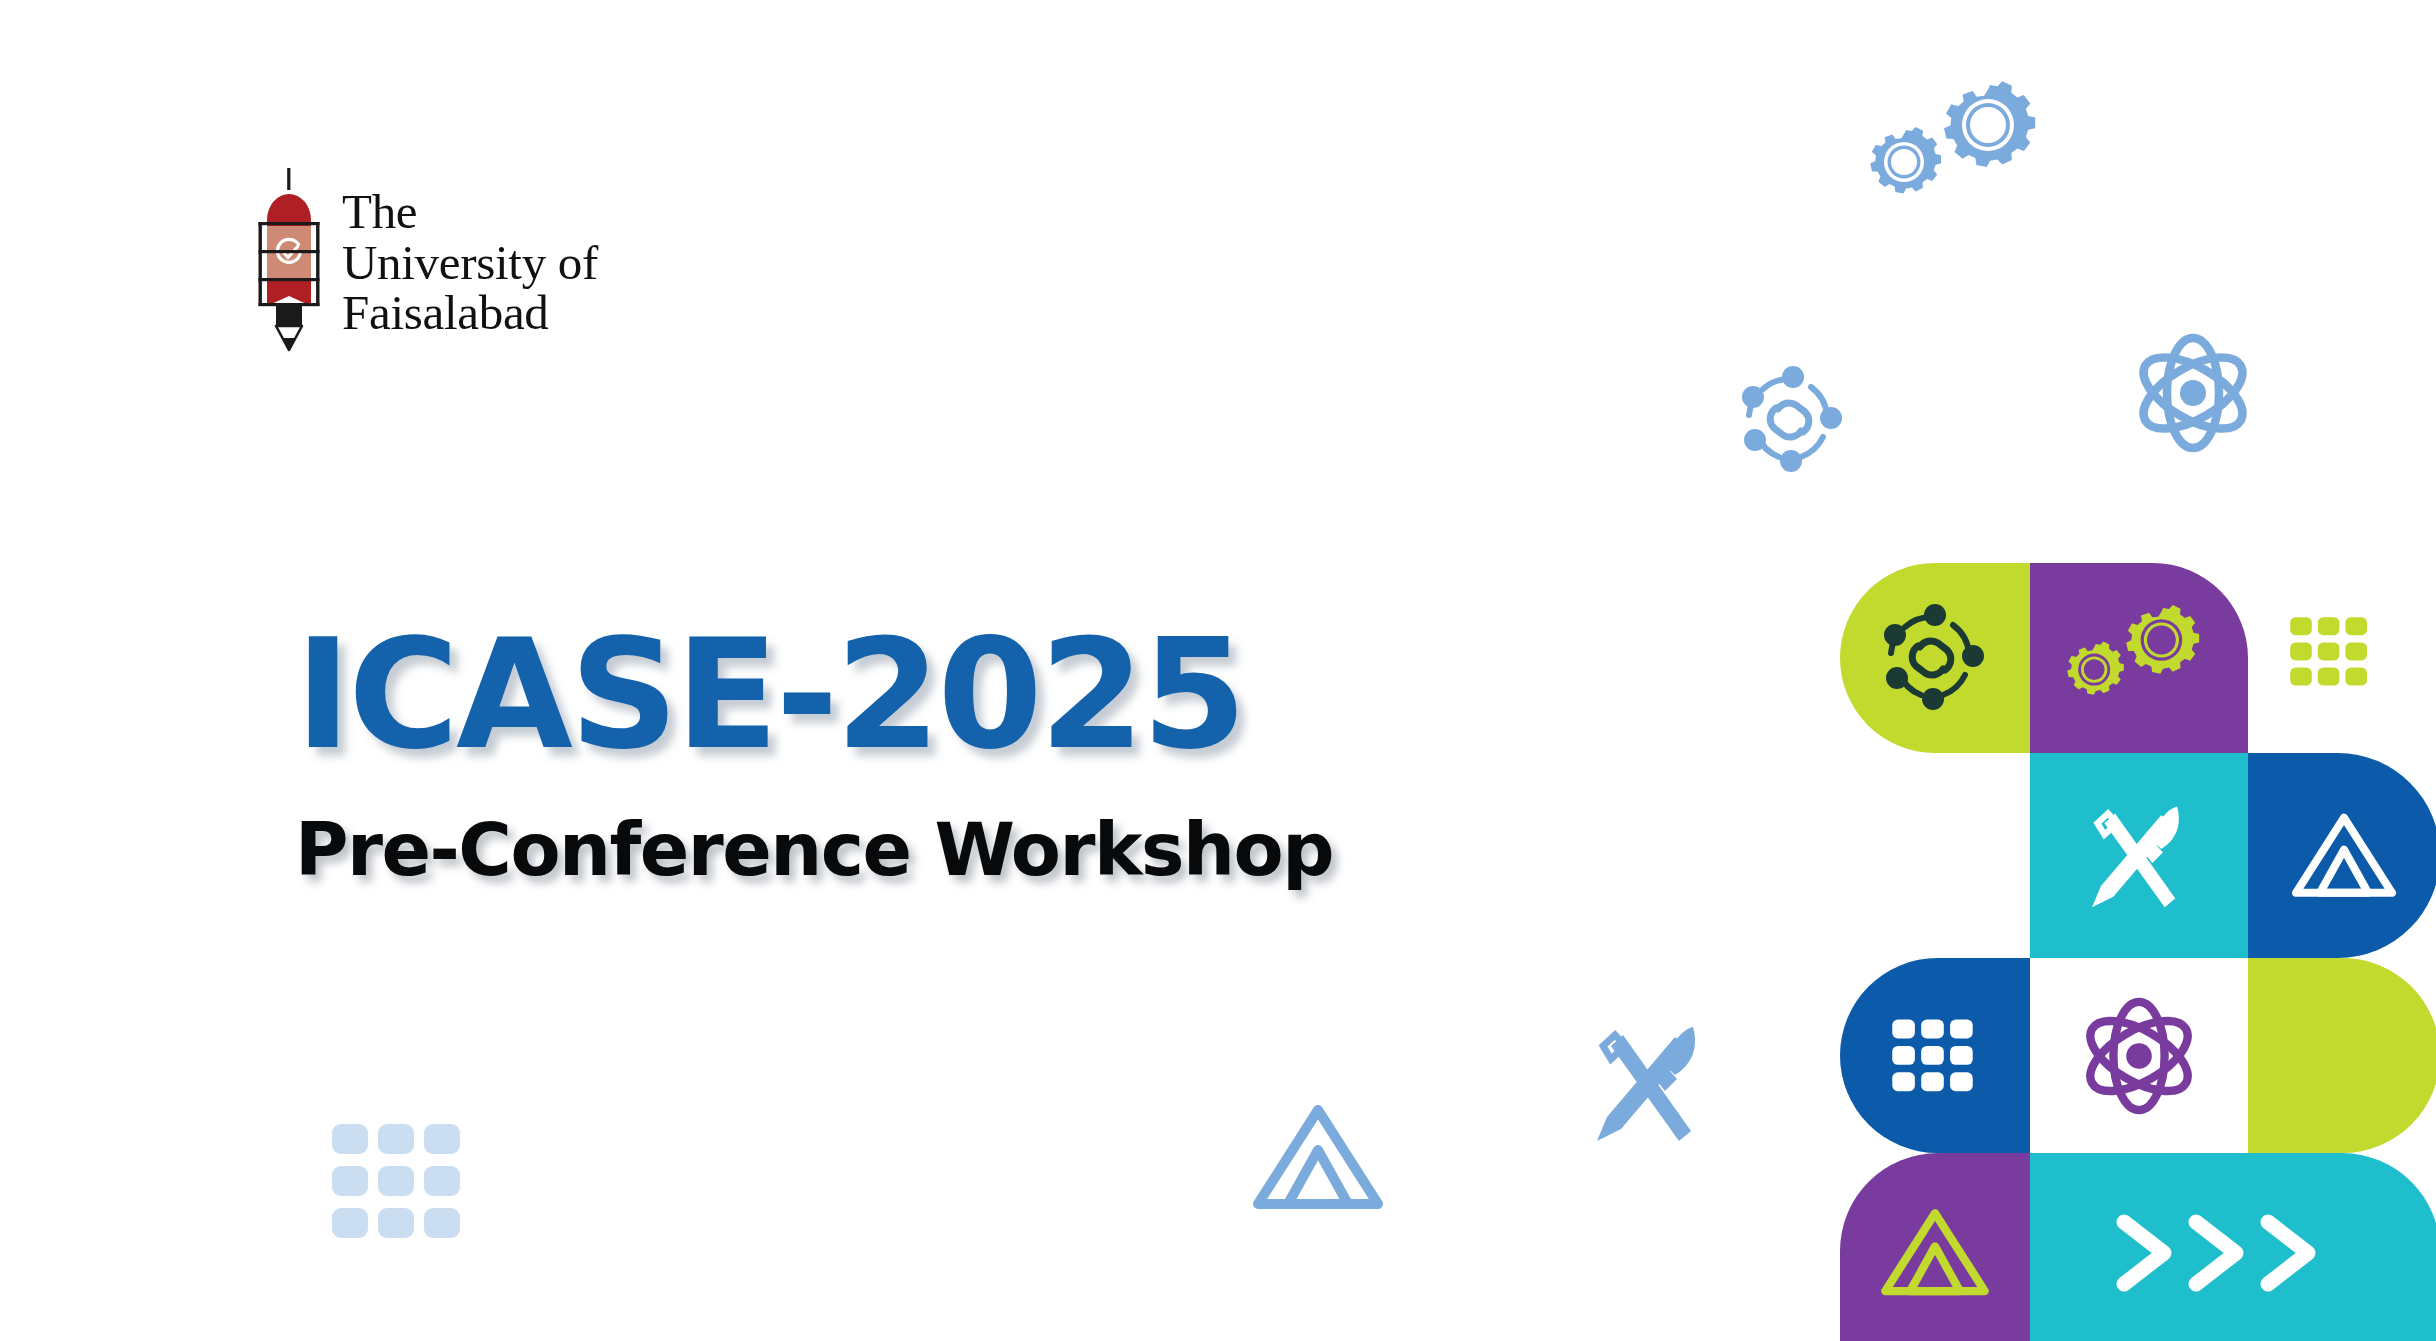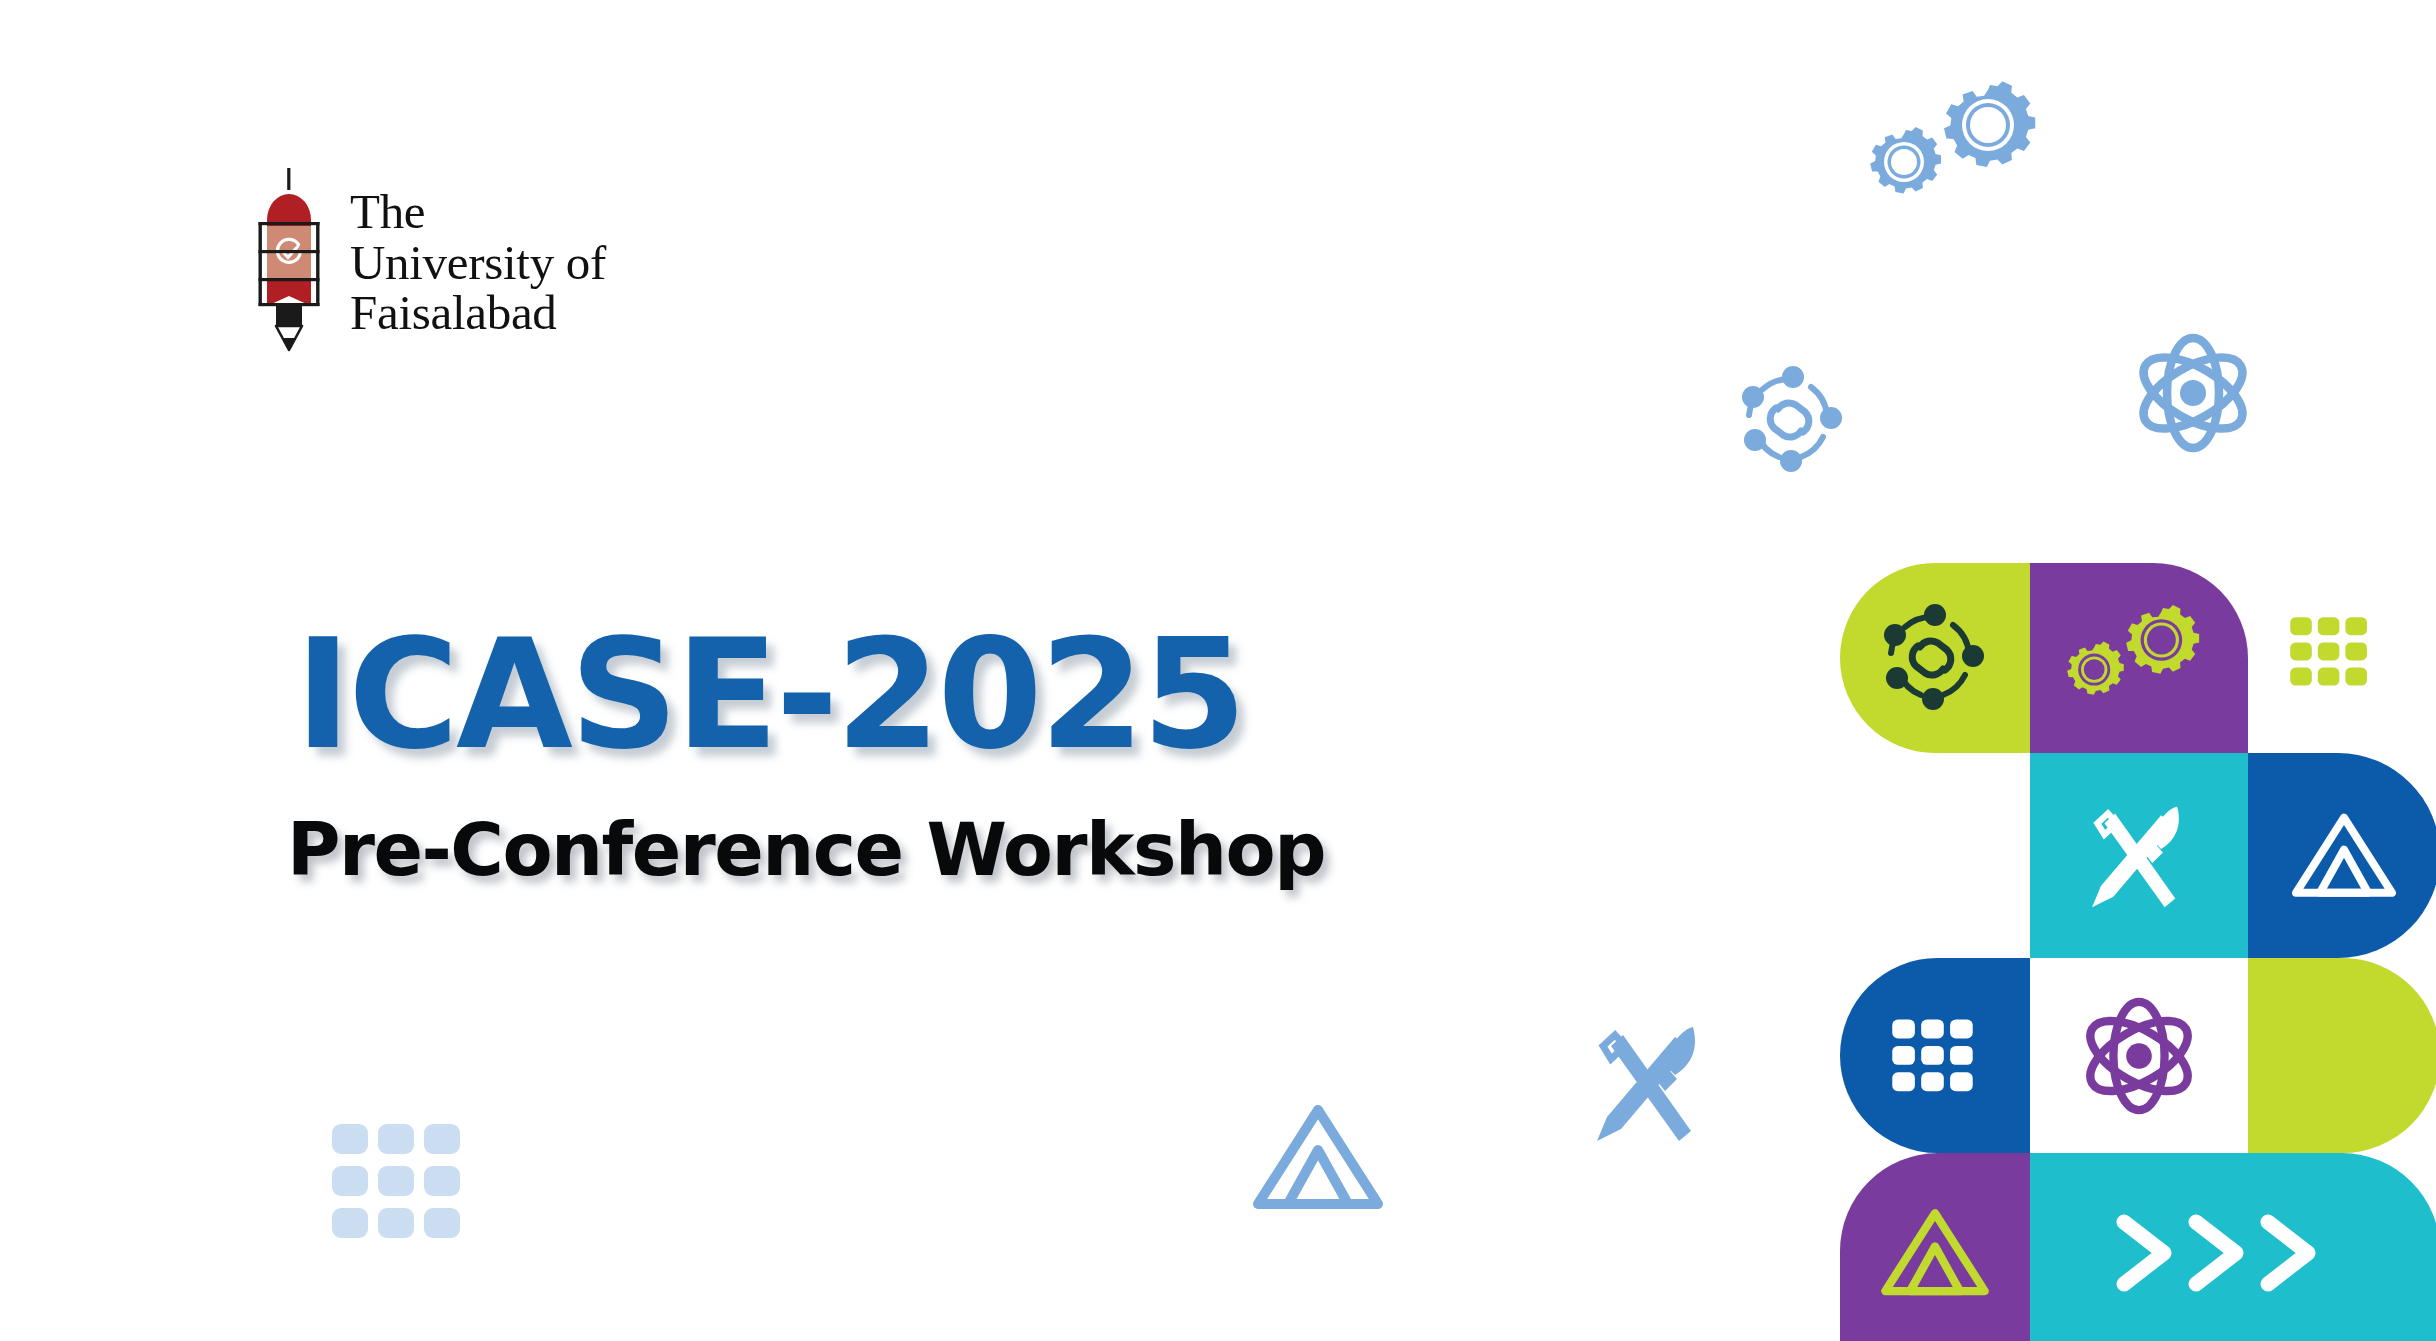--- a/index.html
+++ b/index.html
@@ -7,21 +7,21 @@
   body{
     width:2436px;height:1341px;
     background:#ffffff;
     font-family:"Liberation Sans", sans-serif;
     overflow:hidden;
     position:relative;
   }
   .stage{position:absolute;inset:0;overflow:hidden;}
 
   
-  .logo-block{position:absolute;left:250px;top:168px;display:flex;align-items:center;gap:22px;}
+  .logo-block{position:absolute;left:250px;top:168px;display:flex;align-items:center;gap:14px;}
   .logo-mark{width:78px;height:190px;position:relative;flex:0 0 auto;}
   .logo-word{display:flex;flex-direction:column;justify-content:center;}
   .logo-word span{
     font-family:"Liberation Serif", serif;
     font-weight:400;
     color:#111111;
     font-size:49px;
     line-height:1.04;
     letter-spacing:-0.3px;
     white-space:nowrap;
@@ -40,21 +40,21 @@
     text-shadow:8px 9px 9px rgba(90,110,130,0.35);
     white-space:nowrap;
   }
   .subtitle{
     font-family:"DejaVu Sans","Liberation Sans",sans-serif;
     font-weight:700;
     font-size:73px;
     line-height:1;
     color:#08090B;
     letter-spacing:-1.5px;
-    margin:42px 0 0 4px;
+    margin:42px 0 0 12px;
     text-shadow:6px 7px 8px rgba(90,100,115,0.40);
     white-space:nowrap;
   }
 
   
   .deco{position:absolute;}
   .deco svg{display:block;}
 
   
   .mosaic{position:absolute;left:1840px;top:563px;width:600px;height:790px;}

